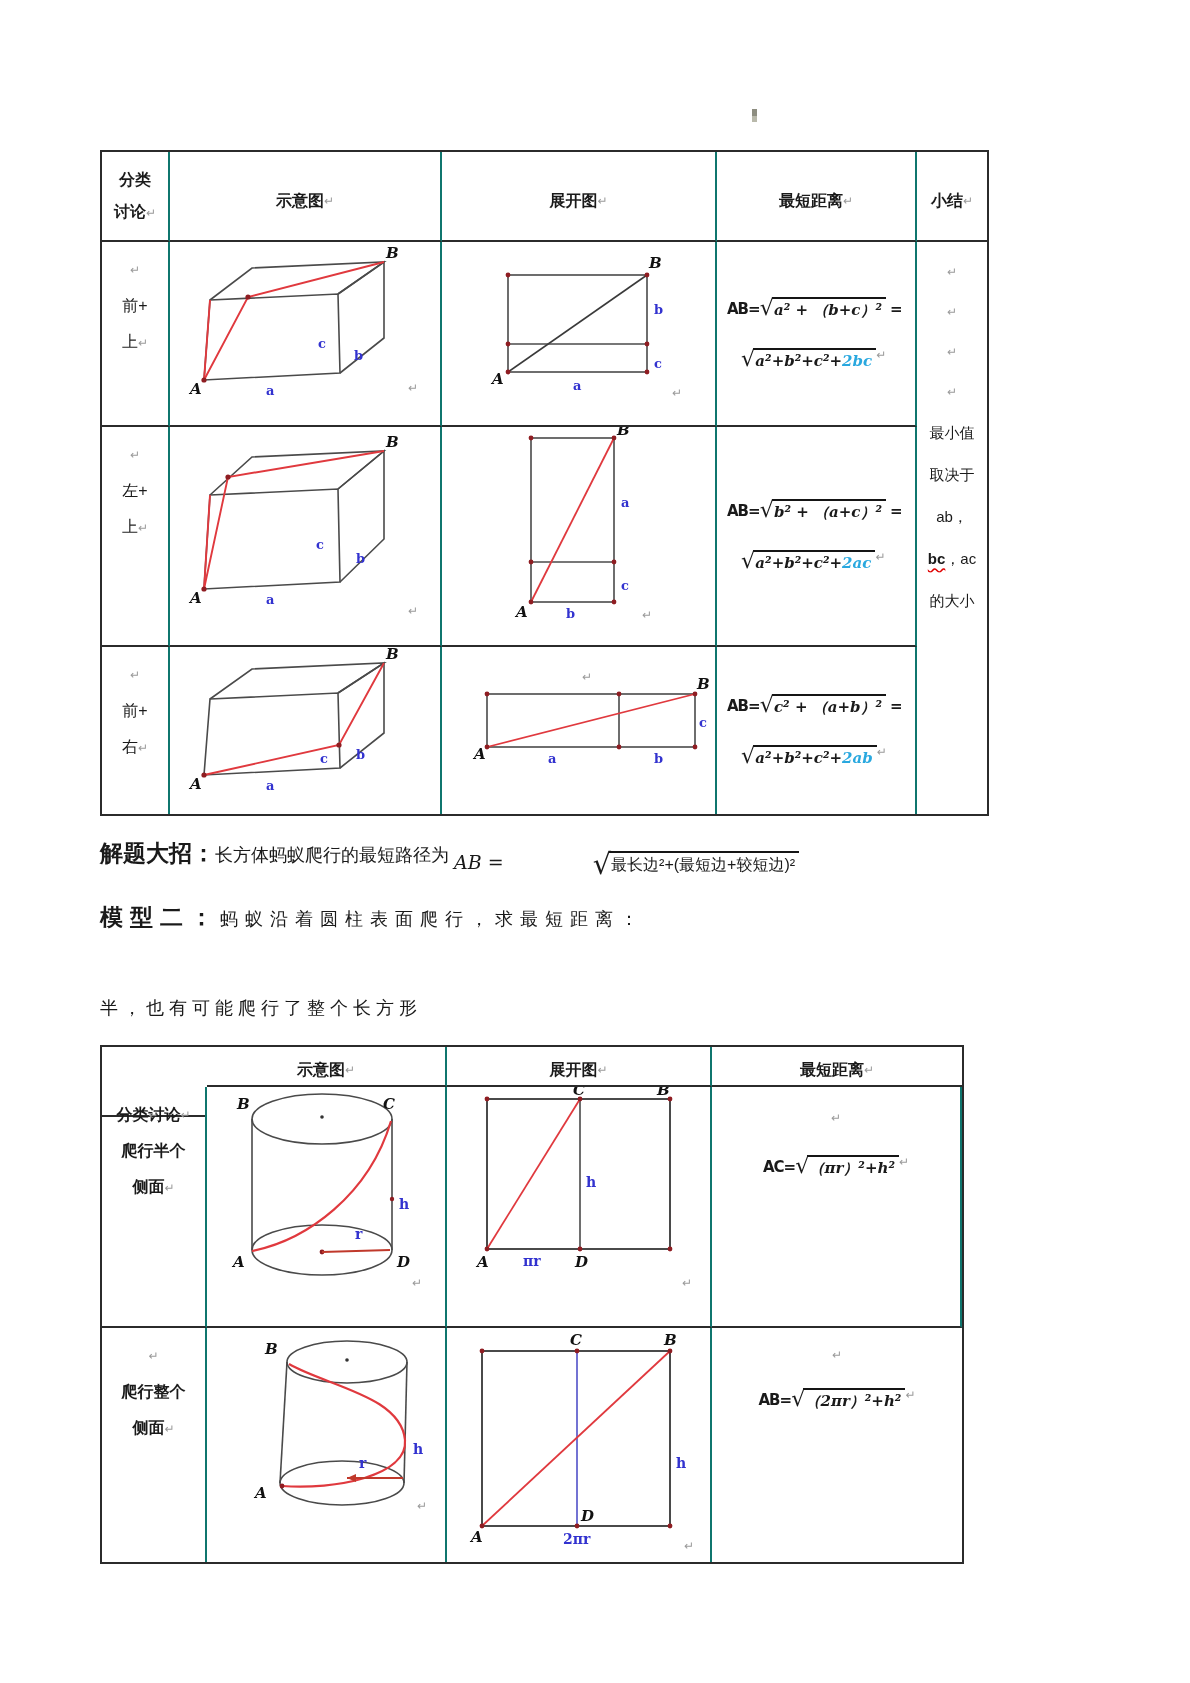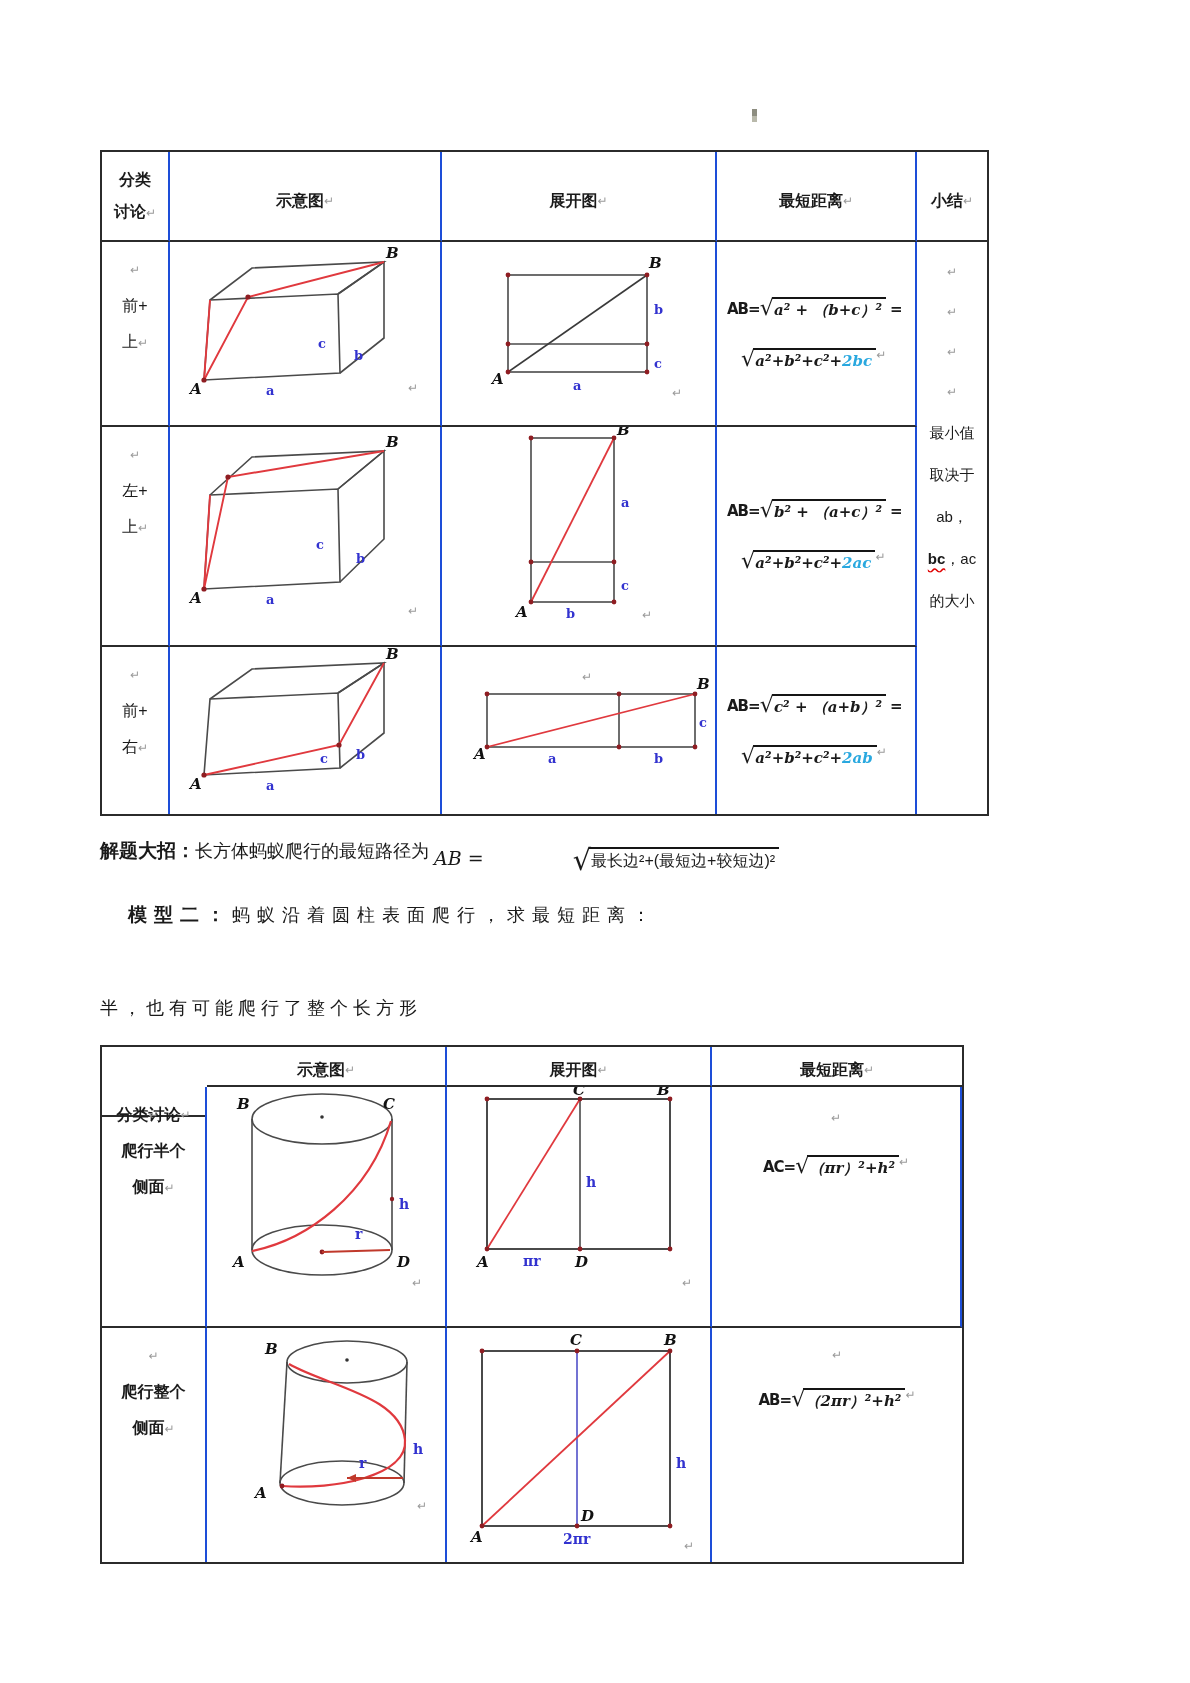--- a/index.html
+++ b/index.html
@@ -2,21 +2,21 @@
 <html><head>
 <meta charset="utf-8">
 <style>
   * { box-sizing: border-box; margin:0; padding:0; }
   html,body { background:#fff; }
   .page { position:relative; width:1190px; height:1683px; background:#fff; overflow:hidden;
           font-family:"Liberation Sans", sans-serif; color:#1a1a1a; }
 
   
   .grid { position:absolute; display:grid; border:2px solid #2b2b2b; background:#fff; }
-  .cell { border-right:2px solid #1d4ed8; border-bottom:2px solid #2b2b2b; position:relative; overflow:visible; }
+  .cell { border-right:2px solid #0f766e; border-bottom:2px solid #2b2b2b; position:relative; overflow:visible; }
   .cell.nr { border-right:none; }
   .cell.nb { border-bottom:none; }
 
   .hcell { display:flex; flex-direction:column; align-items:center; padding-top:12px;
            font-weight:bold; font-size:16px; line-height:34px; }
   .hrow  { display:flex; align-items:center; justify-content:center; padding-top:10px;
            font-weight:bold; font-size:16px; }
   .cat { display:flex; flex-direction:column; align-items:center; padding-top:10px;
          font-size:16px; line-height:36px; }
   .cat2 { font-weight:bold; }
@@ -37,21 +37,21 @@
   .indent { margin-left:14px; }
 
   
   .sumcell { display:flex; flex-direction:column; align-items:center; padding-top:10px;
              font-size:15px; line-height:42px; }
   .sumcell .blank { height:40px; line-height:40px; }
   .wavy { text-decoration:underline; text-decoration-style:wavy; text-decoration-color:#e00000; text-underline-offset:3px;font-weight:bold; }
 
   
   .para { position:absolute; left:100px; white-space:nowrap; font-size:18px; }
-  .para b { font-size:19px; }
+  .para b { font-size:23px; }
   .mathline { display:inline-flex; align-items:flex-start; vertical-align:-8px;gap:42px; }
   .it { font-family:"DejaVu Serif", serif; font-style:italic; font-size:19px; }
   .bigsq .s { font-size:1.6em; }
   .bigsq .r { font-style:normal; font-weight:normal; font-family:"Liberation Sans", sans-serif; font-size:16px; }
   .ls { letter-spacing:5px; }
   .ls2 { letter-spacing:7px; }
 
   .footer { position:absolute; top:1552px; left:0; width:100%; text-align:center;
             font-family:"DejaVu Serif", serif; font-weight:bold; font-size:17px; }
 
@@ -285,21 +285,21 @@
   <div class="para" style="top:838px;">
     <b>解题大招：</b><span>长方体蚂蚁爬行的最短路径为</span>
     <span class="mathline">
       <span class="it">AB =</span>&nbsp;<span class="sq bigsq">
           <span class="s">√</span>
           <span class="r">最长边²+(最短边+较短边)²</span>
         </span>
     </span>
   </div>
 
-  <div class="para ls2" style="top:902px;margin-left:28px;">
+  <div class="para ls2" style="top:902px;">
     <b>模型二：</b><span>蚂蚁沿着圆柱表面爬行，求最短距离：</span>
   </div>
 
   <div class="para ls" style="top:996px;">
     <span>半，也有可能爬行了整个长方形</span>
   </div>
 
   <div class="grid" style="left:100px; top:1045px; grid-template-columns:105px 240px 265px 250px; grid-template-rows:40px 241px 234px;">
 
     <div class="cell hrow" style="padding-top:20px;margin-top:48px;">

